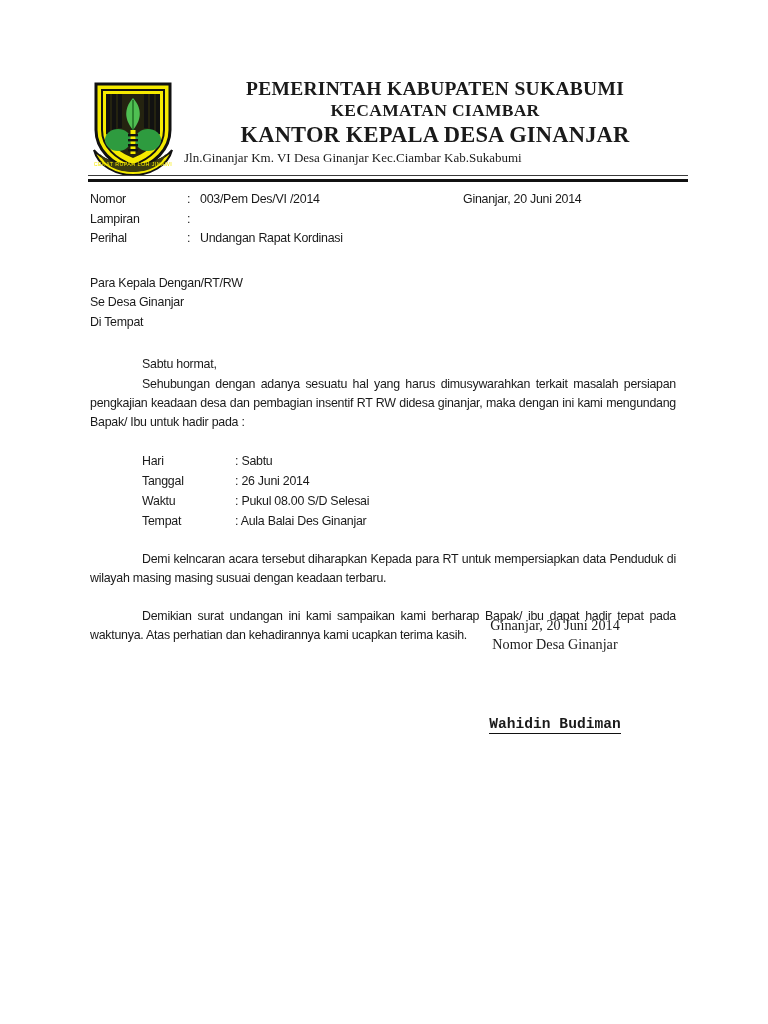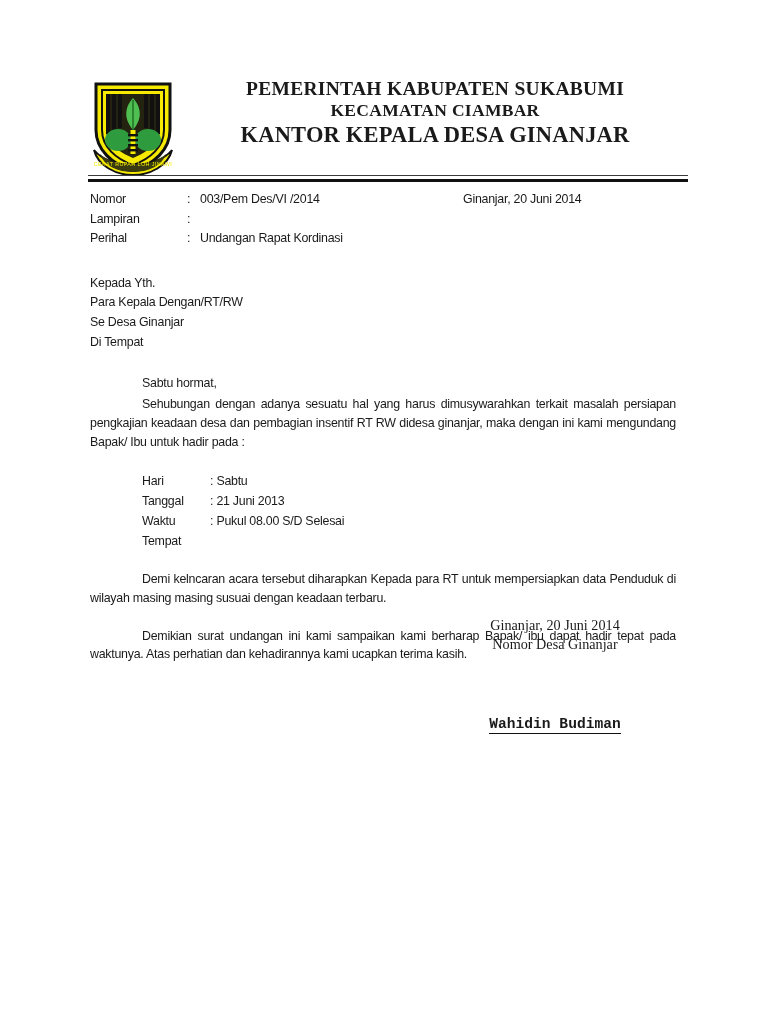--- a/index.html
+++ b/index.html
@@ -149,20 +149,21 @@
 
   
   .details {
     margin-top: 19px;
     margin-left: 52px;
   }
   .detail-row {
     display: flex;
     align-items: center;
     line-height: 1.62;
+    gap: 25px;
   }
   .detail-label { width: 68px; flex: 0 0 68px; }
   .detail-value { flex: 1 1 auto; white-space: nowrap; }
 
   
   .signature {
     position: absolute;
     left: 430px;
     top: 616px;
     width: 250px;
@@ -229,20 +230,21 @@
           <path d="M6 70 C22 90 68 90 84 70 C80 86 62 95 45 95 C28 95 10 86 6 70 Z" fill="#f5ea00" stroke="#111111" stroke-width="2"></path>
           <path d="M12 74 C26 88 64 88 78 74 C74 86 60 92 45 92 C30 92 16 86 12 74 Z" fill="#3a3a10"></path>
           <text x="45" y="86" font-family="Liberation Sans, sans-serif" font-size="5.4" fill="#f5ea00" text-anchor="middle" letter-spacing="0.4">CEKAT RUPAH LOH JINAWI</text>
         </svg>
       </div>
 
       <div class="letterhead-text">
         <div class="lh-line1">PEMERINTAH KABUPATEN SUKABUMI</div>
         <div class="lh-line2">KECAMATAN CIAMBAR</div>
         <div class="lh-line3">KANTOR KEPALA DESA GINANJAR</div>
+        <div class="lh-address">Jln.Ginanjar Km. VI  Desa Ginanjar Kec.Ciambar Kab.Sukabumi</div>
       </div>
 
     </div>
   </div>
 
   <div class="rule-thin"></div>
   <div class="rule-thick"></div>
 
   <div class="doc-body">
 
@@ -260,45 +262,45 @@
       <div class="ref-row">
         <span class="ref-label">Perihal</span>
         <span class="ref-colon">:</span>
         <span class="ref-value">Undangan Rapat Kordinasi</span>
       </div>
 
       <div class="date-top">Ginanjar, 20 Juni 2014</div>
     </div>
 
     <div class="addressee">
-      <div>Kepada Yth.</div>
       <div>Para Kepala Dengan/RT/RW</div>
       <div>Se Desa Ginanjar</div>
       <div>Di Tempat</div>
     </div>
 
     <div class="para para-salut">Sabtu hormat,</div>
 
     <div class="para para-indent para-tight">Sehubungan dengan adanya sesuatu hal yang harus dimusywarahkan terkait masalah persiapan pengkajian keadaan desa dan pembagian insentif RT RW didesa ginanjar, maka dengan ini kami mengundang Bapak/ Ibu untuk hadir pada :</div>
 
     <div class="details">
       <div class="detail-row">
         <span class="detail-label">Hari</span>
         <span class="detail-value">: Sabtu</span>
       </div>
       <div class="detail-row">
         <span class="detail-label">Tanggal</span>
-        <span class="detail-value">: 21 Juni 2013</span>
+        <span class="detail-value">: 26 Juni 2014</span>
       </div>
       <div class="detail-row">
         <span class="detail-label">Waktu</span>
         <span class="detail-value">: Pukul 08.00 S/D Selesai</span>
       </div>
       <div class="detail-row">
         <span class="detail-label">Tempat</span>
+        <span class="detail-value">: Aula Balai Des Ginanjar</span>
       </div>
     </div>
 
     <div class="para para-indent">Demi kelncaran acara tersebut diharapkan Kepada para RT untuk mempersiapkan data Penduduk di wilayah masing masing susuai dengan keadaan terbaru.</div>
 
     <div class="para para-indent">Demikian surat undangan ini kami sampaikan kami berharap Bapak/ ibu dapat hadir tepat pada waktunya. Atas perhatian dan kehadirannya kami ucapkan terima kasih.</div>
 
   </div>
 
   <div class="signature">

